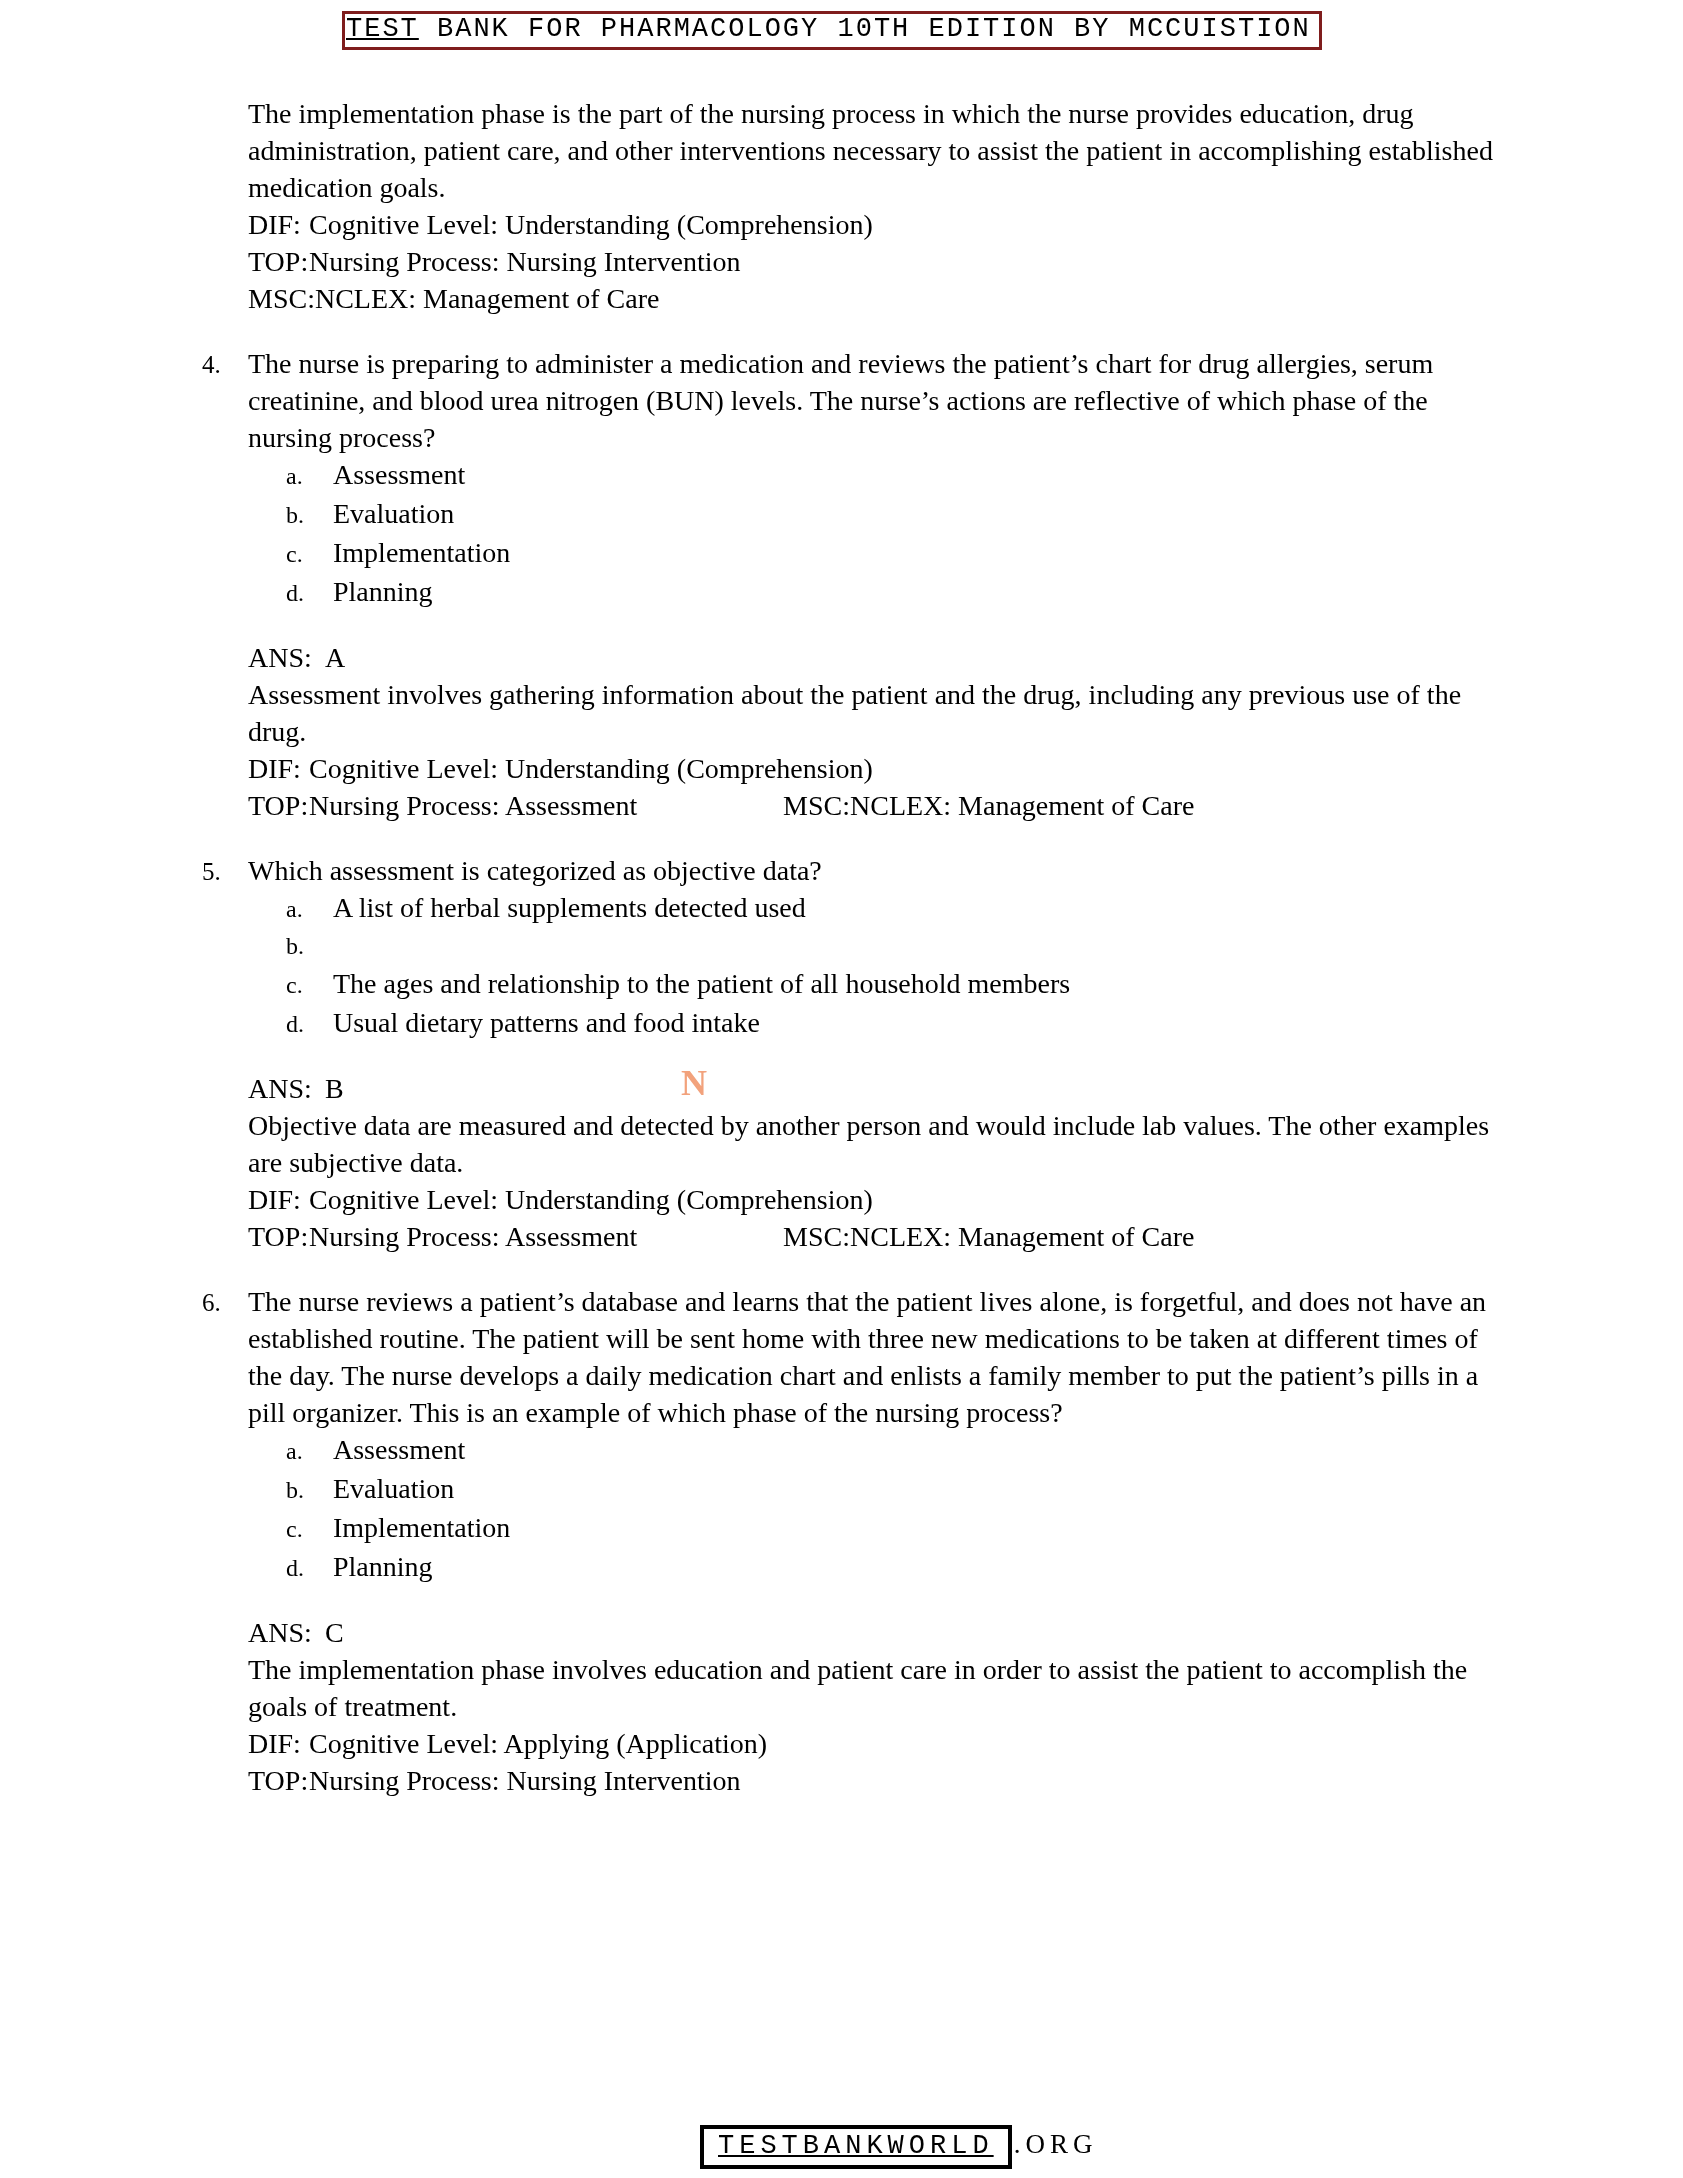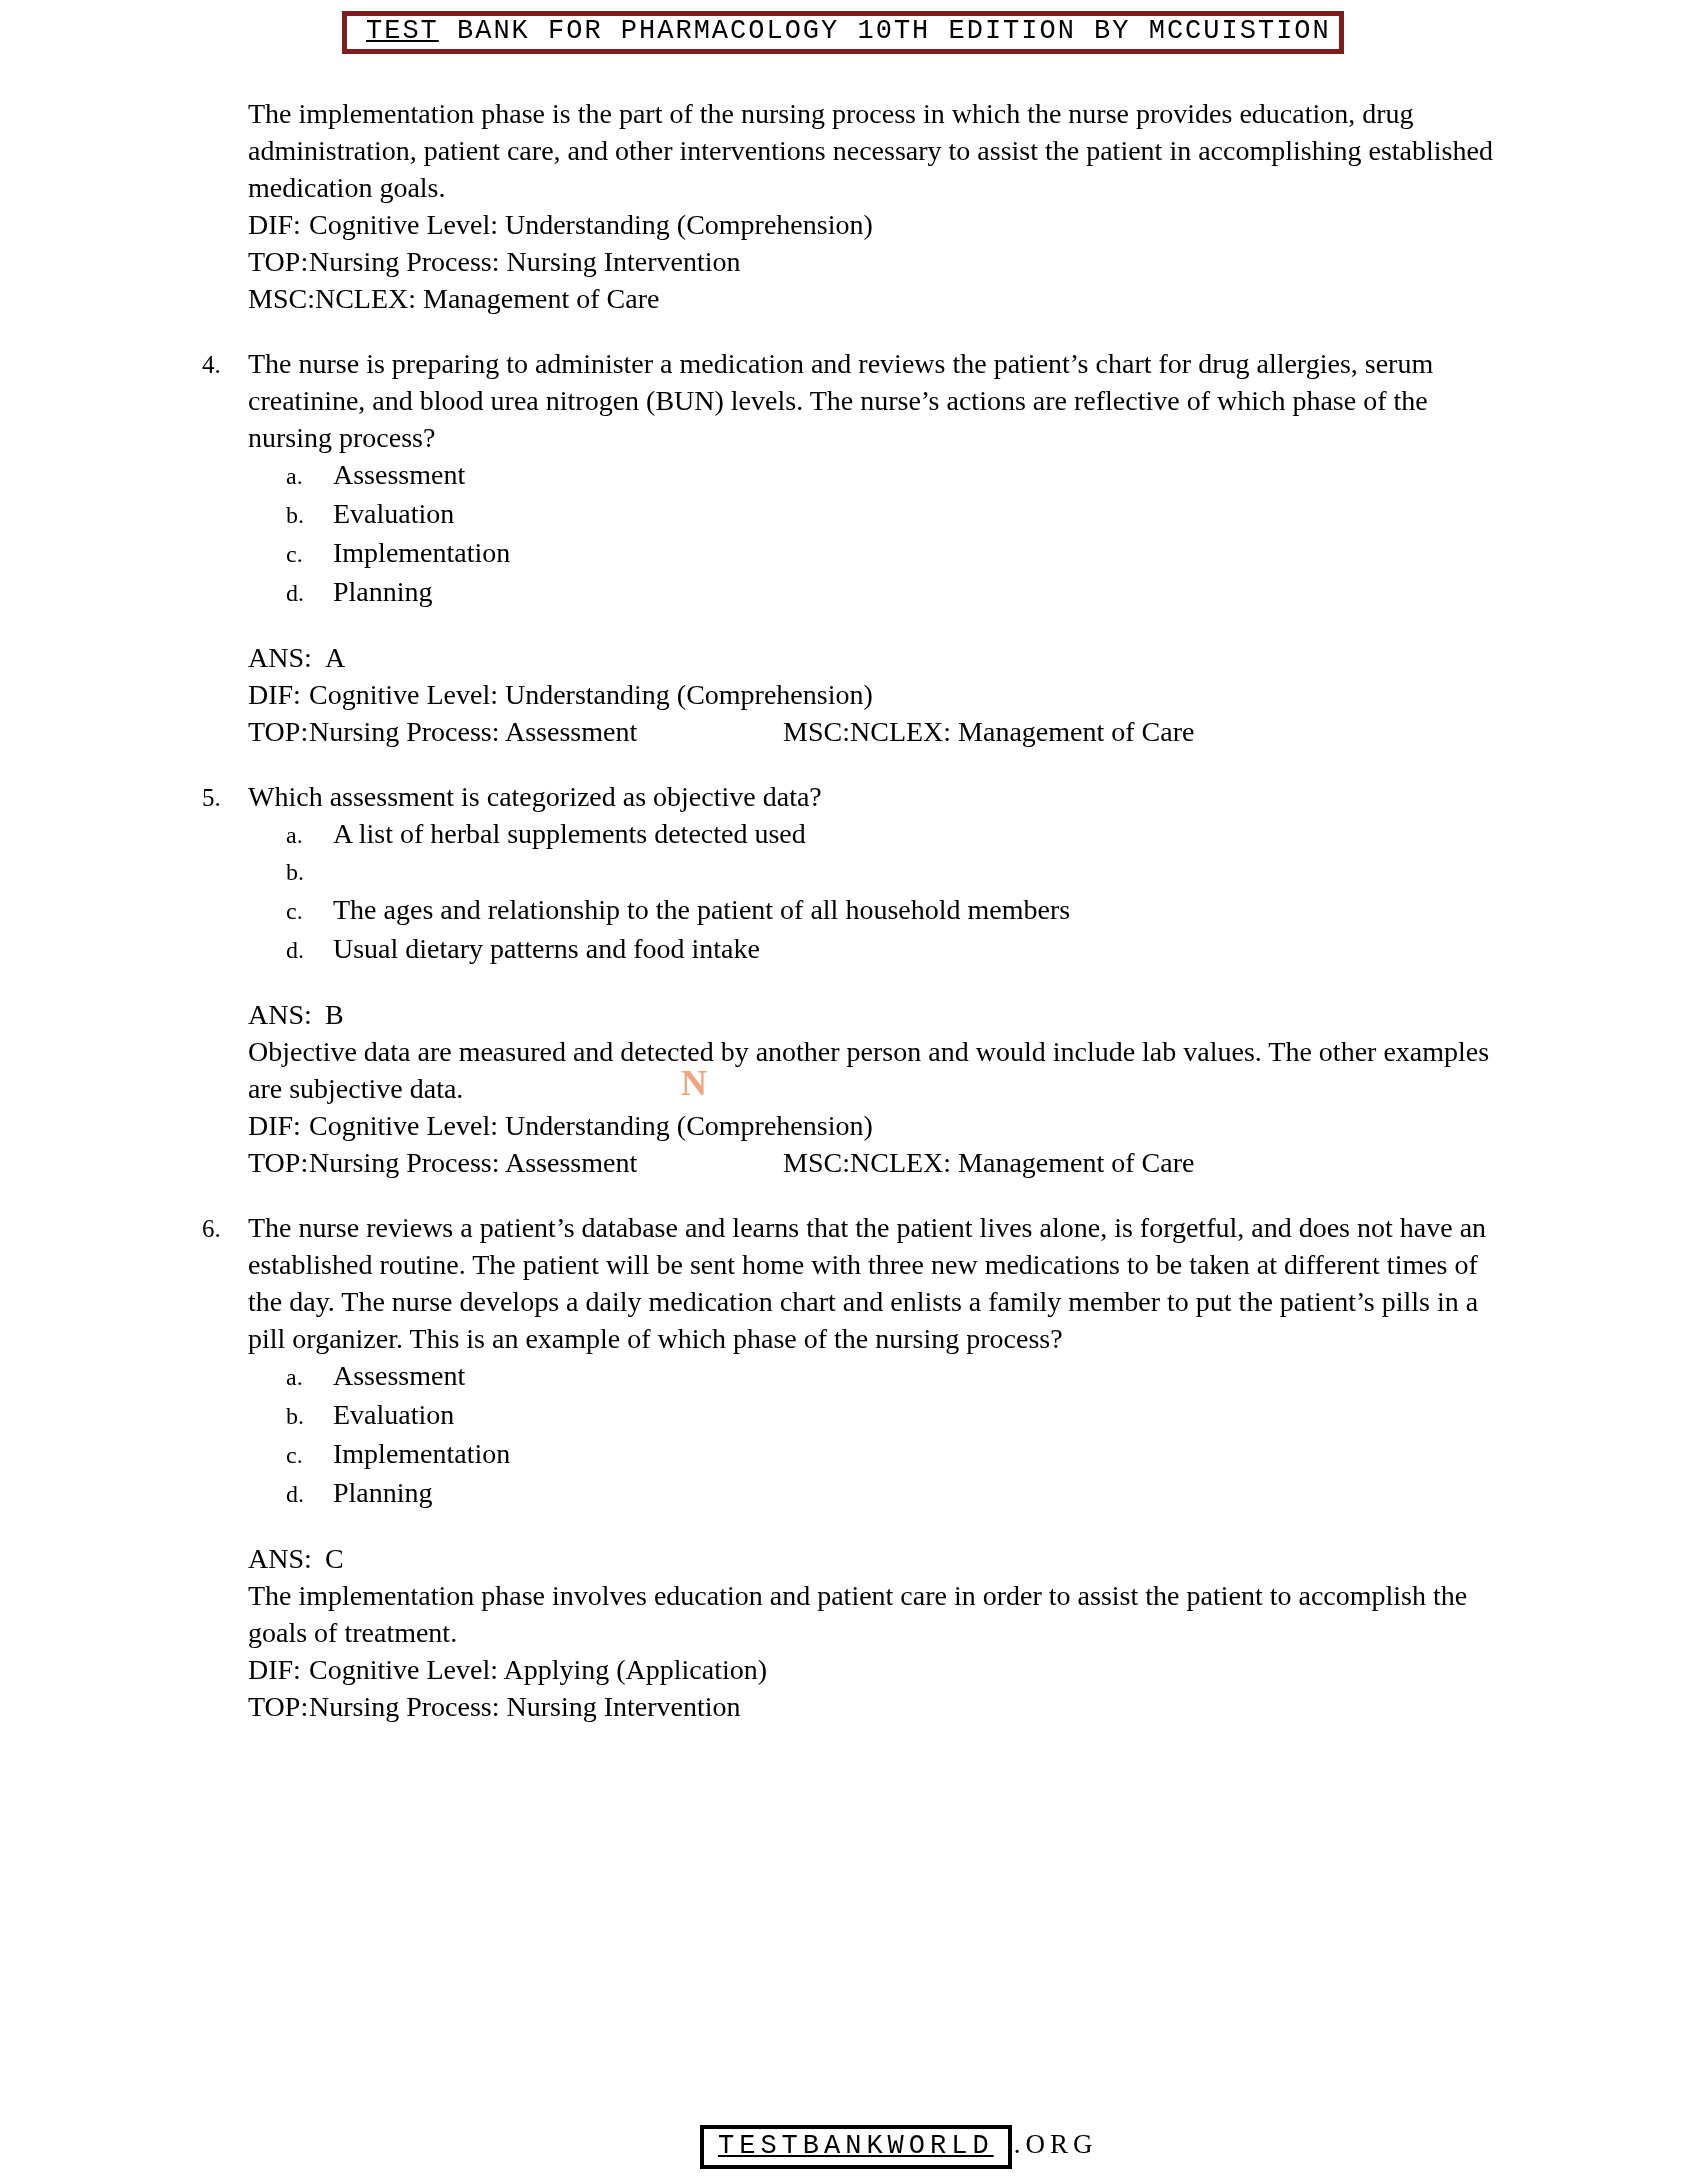--- a/index.html
+++ b/index.html
@@ -8,22 +8,22 @@
     width:1683px;height:2178px;
     background:#ffffff;
     font-family:"Liberation Serif",serif;
     font-size:28px;line-height:37px;color:#000;
     overflow:hidden;
     margin:0 auto;
   }
   
   .header-box{
     position:absolute;top:11px;left:342px;
-    border:5px solid #7f1d1d;
-    padding:0 8px 2px 19px;
+    border:3px solid #7f1d1d;
+    padding:0 8px 2px 1px;
     font-family:"Liberation Mono",monospace;
     font-size:27px;letter-spacing:2px;line-height:31px;
     white-space:nowrap;
   }
   .u{text-decoration:underline;}
   
   .content{position:absolute;top:95px;left:248px;width:1257px;}
   .meta-block{}
   .meta-row{position:relative;}
   .meta-label{display:inline-block;min-width:61px;}
@@ -87,20 +87,21 @@
           </div>
         <div class="option">
             <span class="opt-letter">c.</span>
             <span>Implementation</span>
           </div>
         <div class="option">
             <span class="opt-letter">d.</span>
             <span>Planning</span>
           </div>
         <div class="ans-line"><span class="ans-label">ANS:</span><span>A</span></div>
+        <div class="rationale">Assessment involves gathering information about the patient and the drug, including any previous use of the drug.</div>
         <div class="meta-block">
           <div class="meta-row"><span class="meta-label">DIF:</span><span>Cognitive Level: Understanding (Comprehension)</span></div>
           <div class="meta-row"><span class="meta-label">TOP:</span><span>Nursing Process: Assessment</span><span class="pair2"><span class="meta-label">MSC:</span><span>NCLEX: Management of Care</span></span></div>
         </div>
       </div>
     </div>
 
     <div class="question">
       <div class="q-num">5.</div>
       <div class="q-body">

